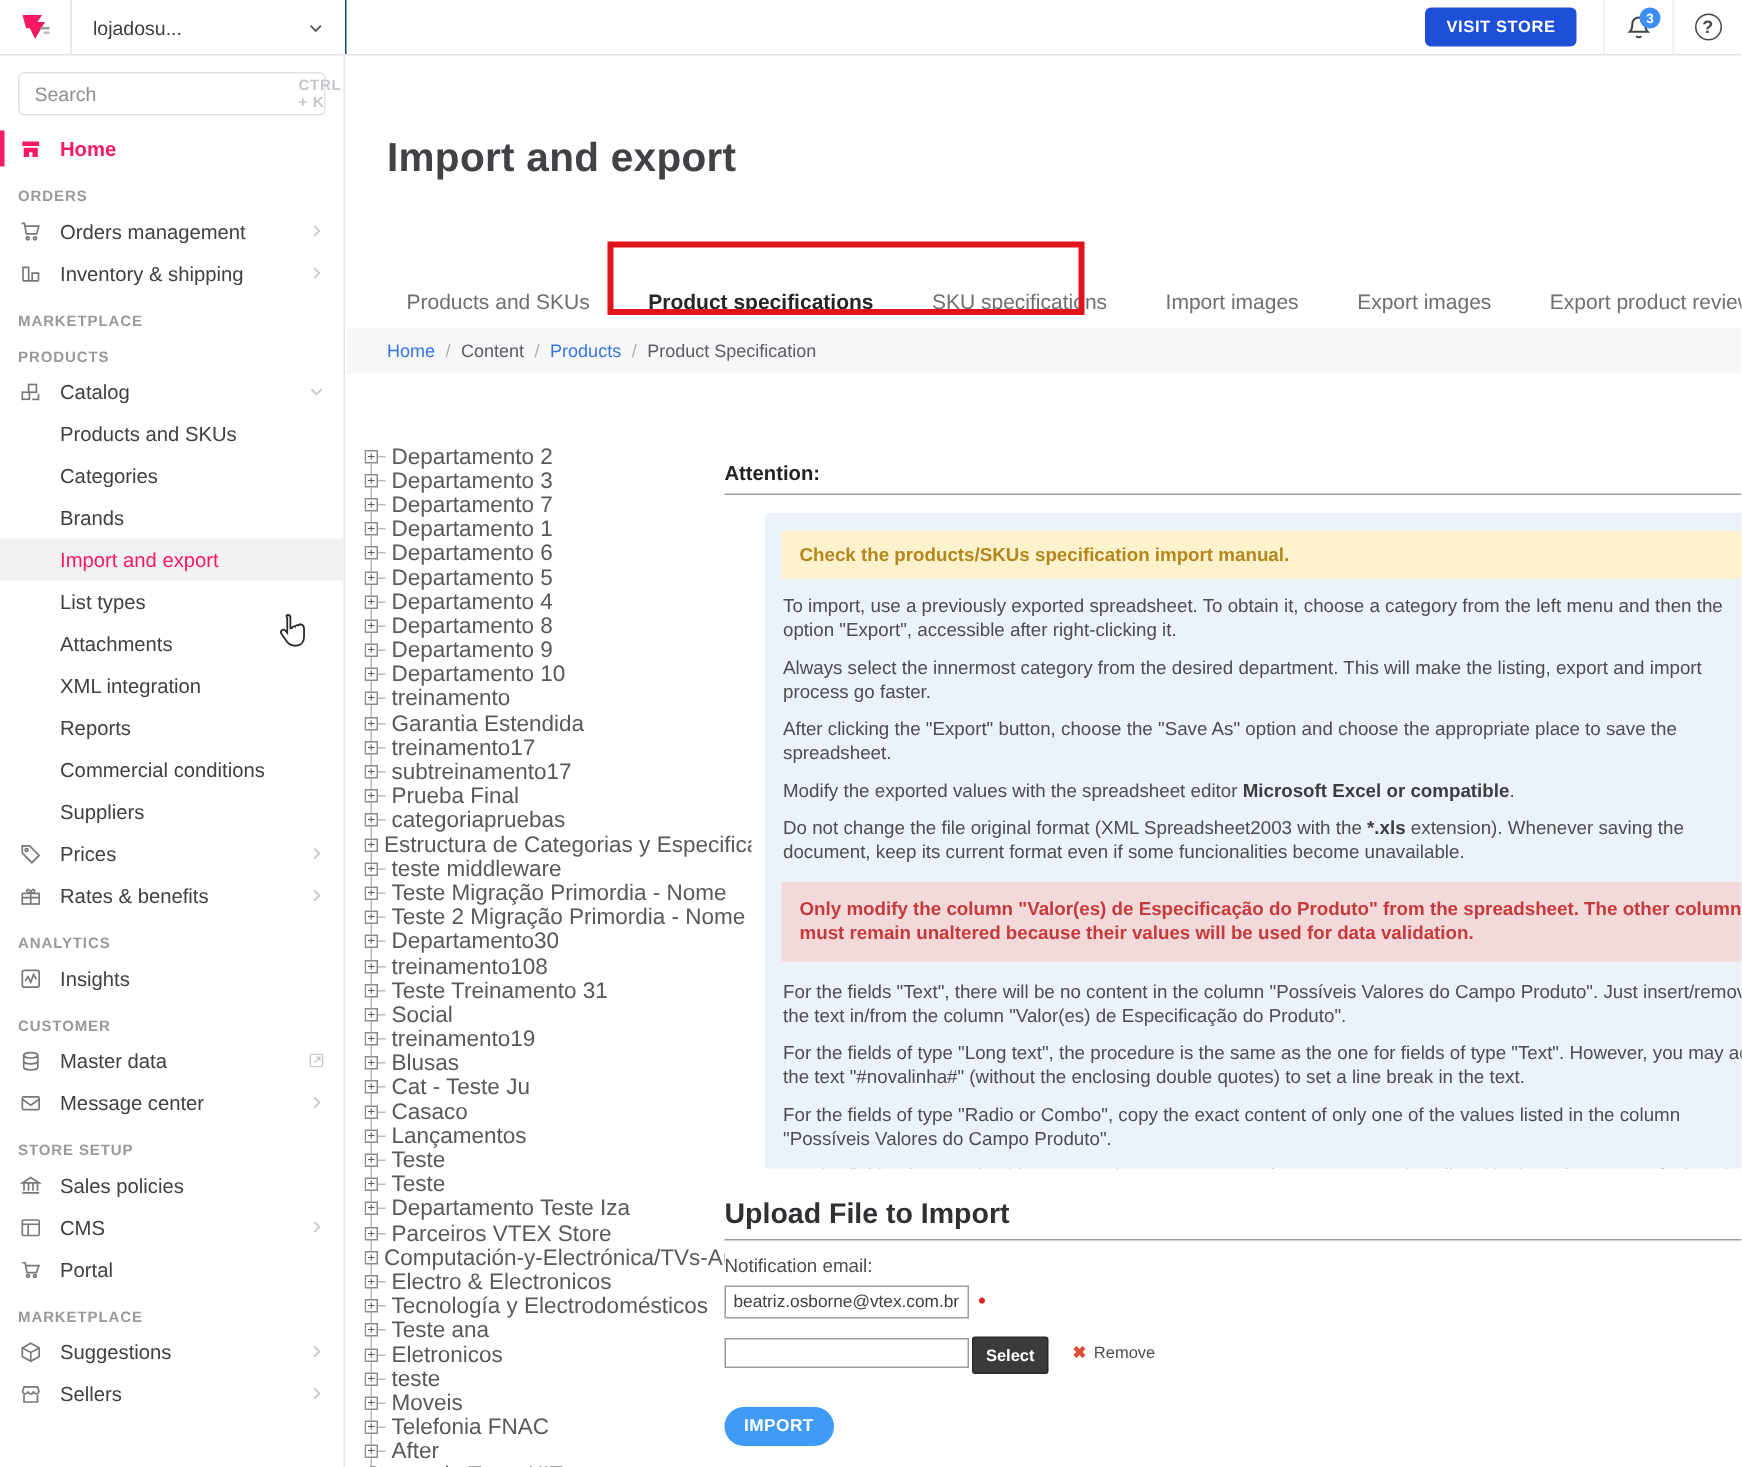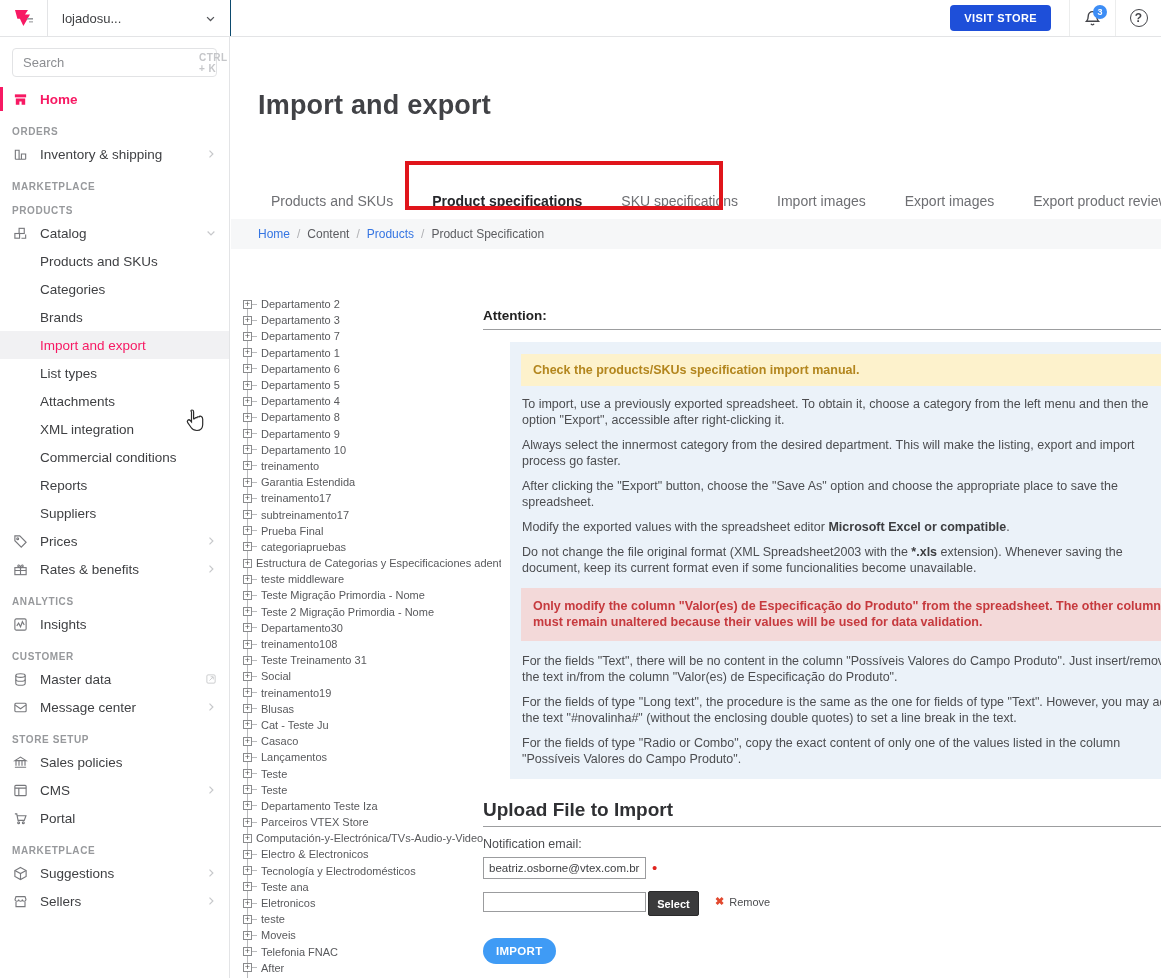--- a/index.html
+++ b/index.html
@@ -64,21 +64,21 @@
   .crumb-sep { color:#b0b1b4; margin:0 7px; }
 
   
   .tree { position:absolute; top:259px; left:12px; width:258px; bottom:0; overflow:hidden; }
   .tree ul { list-style:none; position:relative; }
   .tree ul::before { content:""; position:absolute; left:4px; top:8px; bottom:8px; border-left:1px solid #b9babc; }
   .tree li { height:16.2px; display:flex; align-items:center; white-space:nowrap; position:relative; }
   .plusbox { width:9px; height:9px; border:1px solid #8a8b8d; background:#fff; font-size:9px; line-height:7px;
     text-align:center; color:#555; flex:0 0 9px; z-index:1; cursor:pointer; }
   .dash { width:5px; border-top:1px solid #b9babc; margin-right:4px; }
-  .tree-label { font-size:11px; color:#58595c; cursor:pointer; }
+  .tree-label { font-size:15px; color:#58595c; cursor:pointer; }
 
   
   .attention-heading { position:absolute; top:271px; left:252px; font-size:13.5px; font-weight:bold; color:#222; }
   .attention-hr { position:absolute; top:292px; left:252px; right:0; border-top:1px solid #9c9d9f; }
   .info-panel { position:absolute; top:305px; left:279px; width:681px; height:437px; background:#ebf2f9; padding:12px 11px; overflow:hidden; }
   .manual-notice { background:#fdf2cc; color:#b3861e; font-weight:bold; font-size:12.5px; padding:9px 12px; margin-bottom:10px; }
   .para { font-size:12.5px; color:#4c4d50; line-height:1.28; margin:9px 1px; }
   .para b { color:#3c3d40; }
   .warning-notice { background:#f3d9d9; color:#c63a3e; font-weight:bold; font-size:12.5px; line-height:1.3;
     padding:10px 12px; margin:12px 0; }
@@ -148,20 +148,35 @@
           <path fill="currentColor" d="M3 7h10v6.5H9.2v-3.4H6.8v3.4H3z"></path>
         </svg>
     </span>
     <span class="lbl">Home</span>
   </div>
   <nav id="sidebar-nav">
       <div class="side-label">ORDERS</div>
       <div class="side-item">
         <span class="iconwrap">
           <svg viewBox="0 0 16 16" fill="none" stroke="currentColor" stroke-width="1.2">
+            <path d="M1.5 2h2l1.4 7.5h7.3l1.5-5.5H4.2"></path>
+            <circle cx="5.8" cy="12.7" r="1.1"></circle>
+            <circle cx="11" cy="12.7" r="1.1"></circle>
+          </svg>
+        </span>
+        <span class="lbl">Orders management</span>
+        <span class="right-glyph">
+          <svg viewBox="0 0 16 16" fill="none" stroke="currentColor" stroke-width="1.6">
+            <path d="M6 3.5L10.5 8 6 12.5"></path>
+          </svg>
+        </span>
+      </div>
+      <div class="side-item">
+        <span class="iconwrap">
+          <svg viewBox="0 0 16 16" fill="none" stroke="currentColor" stroke-width="1.2">
             <path d="M2.5 13V3.5h4V13"></path>
             <path d="M2.5 13h11M9 13V7.5h4.5V13"></path>
             <path d="M4.5 6h.01"></path>
           </svg>
         </span>
         <span class="lbl">Inventory &amp; shipping</span>
         <span class="right-glyph">
           <svg viewBox="0 0 16 16" fill="none" stroke="currentColor" stroke-width="1.6">
             <path d="M6 3.5L10.5 8 6 12.5"></path>
           </svg>
@@ -199,24 +214,24 @@
       <div class="side-item sub">
         <span class="lbl">List types</span>
       </div>
       <div class="side-item sub">
         <span class="lbl">Attachments</span>
       </div>
       <div class="side-item sub">
         <span class="lbl">XML integration</span>
       </div>
       <div class="side-item sub">
+        <span class="lbl">Reports</span>
+      </div>
+      <div class="side-item sub">
         <span class="lbl">Commercial conditions</span>
-      </div>
-      <div class="side-item sub">
-        <span class="lbl">Reports</span>
       </div>
       <div class="side-item sub">
         <span class="lbl">Suppliers</span>
       </div>
       <div class="side-item">
         <span class="iconwrap">
           <svg viewBox="0 0 16 16" fill="none" stroke="currentColor" stroke-width="1.2">
             <path d="M2 2h5.2L14 8.8 8.8 14 2 7.2z"></path>
             <circle cx="5" cy="5" r="1"></circle>
           </svg>

